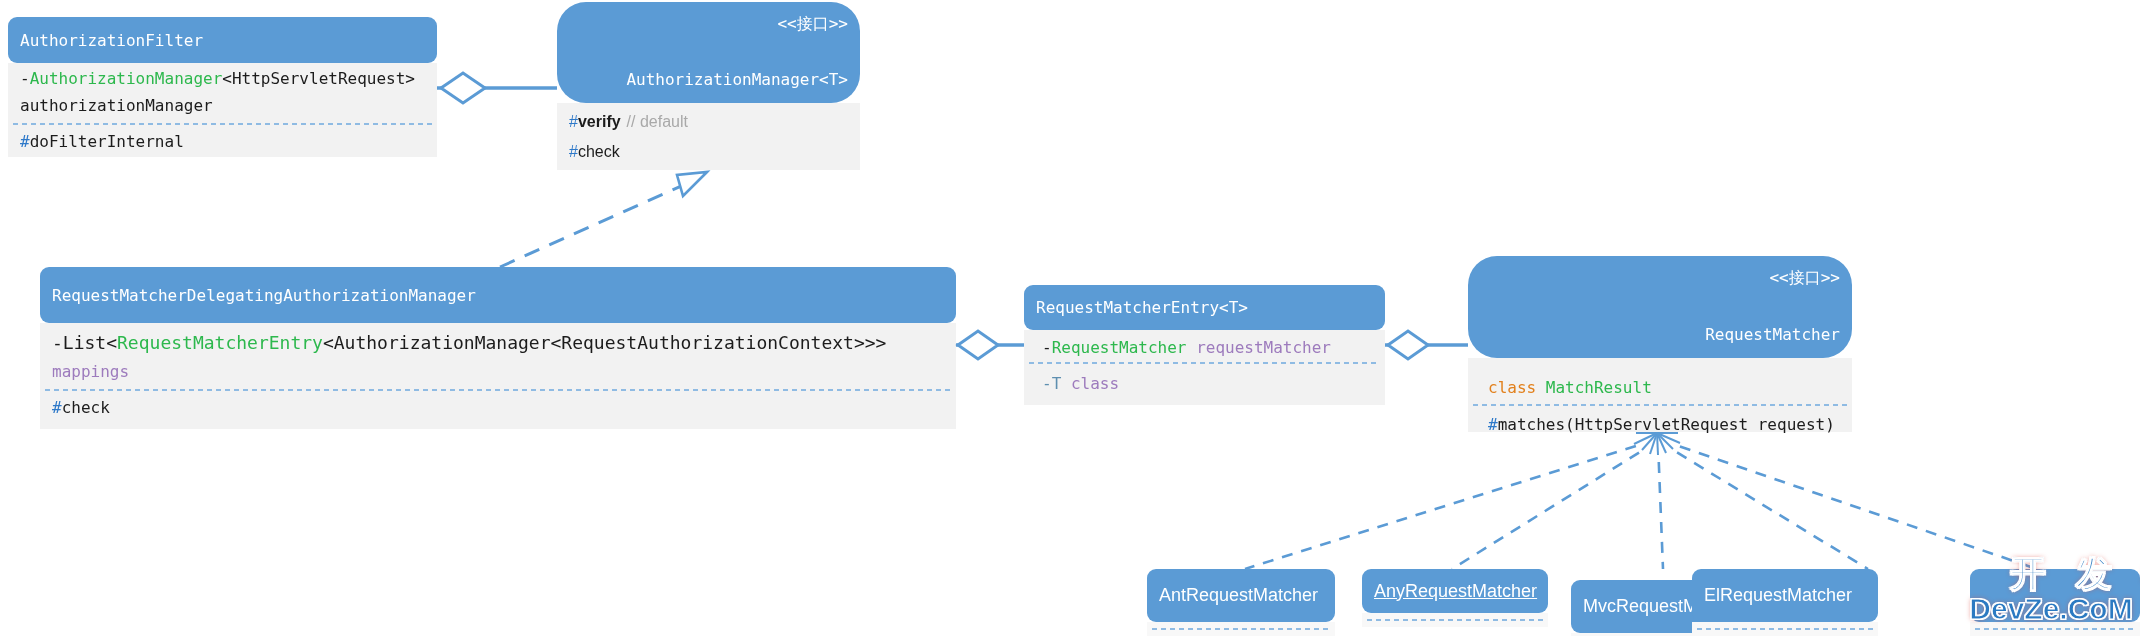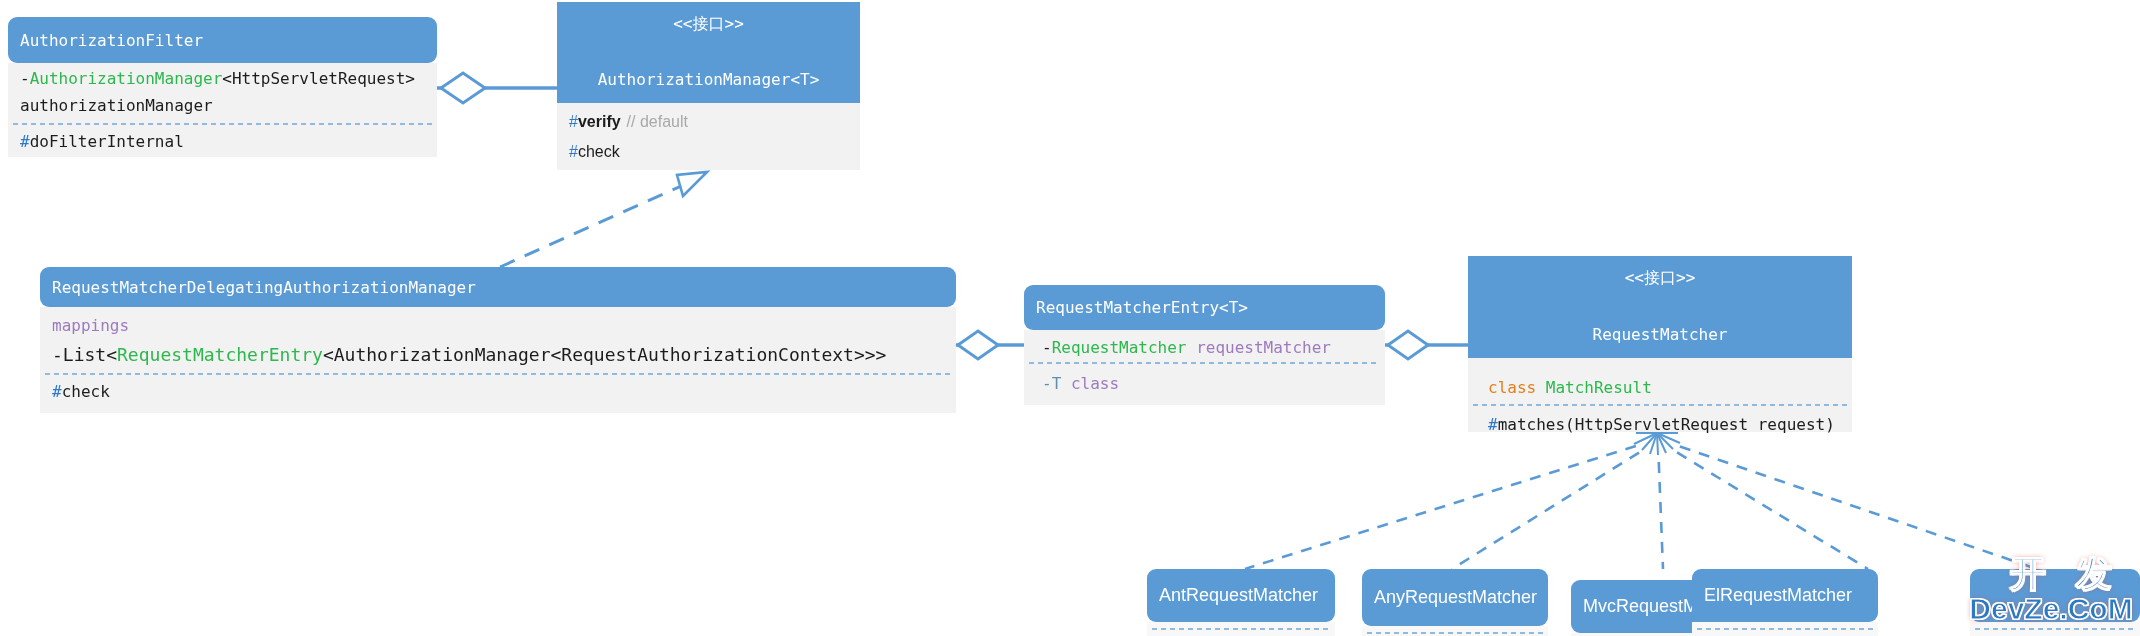--- a/index.html
+++ b/index.html
@@ -1,22 +1,22 @@
 <!DOCTYPE html>
 <html><head>
 <meta charset="utf-8">
 <style>
   html,body{margin:0;padding:0;background:#ffffff;}
   #canvas{position:relative;width:2140px;height:636px;background:#ffffff;overflow:hidden;
           font-family:"DejaVu Sans Mono",monospace;}
   .uml-box{position:absolute;}
   .hd{background:#5b9bd5;color:#ffffff;font-size:16px;box-sizing:border-box;}
   .hd.one{display:flex;align-items:center;padding:0 12px;border-radius:9px;}
-  .hd.two{display:flex;flex-direction:column;justify-content:space-between;align-items:center;
-          padding:12px 12px 14px 12px;}
+  .hd.two{display:flex;flex-direction:column;justify-content:space-between;align-items:flex-end;
+          padding:12px 12px 14px 12px;border-radius:29px;}
   .bd{background:#f2f2f2;box-sizing:border-box;}
   .ln{display:flex;align-items:center;padding-left:12px;font-size:16px;color:#1c1c1c;white-space:pre;}
   .ln.big{font-size:18px;}
   .divider{height:2px;margin:0 5px;
     background-image:repeating-linear-gradient(90deg,#8fbbe3 0 5px,transparent 5px 9px);}
   .tk-green{color:#2db84d;}
   .tk-purple{color:#9d7bbd;}
   .tk-hash{color:#2e79c9;}
   .tk-orange{color:#e2801c;}
   .tk-gray{color:#a9a9a9;}
@@ -73,29 +73,29 @@
       <div class="ln sans" style="height:30px;">
         <span class="tk-hash">#</span><span class="tk-dark semib">verify</span><span class="tk-gray" style="margin-left:6px;">// default</span>
       </div>
       <div class="ln sans" style="height:29px;">
         <span class="tk-hash">#</span><span class="tk-dark">check</span>
       </div>
     </div>
   </div>
 
   <div class="uml-box" style="left:40px;top:267px;width:916px;">
-    <div class="hd one" style="height:40px;">
+    <div class="hd one" style="height:56px;">
       <span>RequestMatcherDelegatingAuthorizationManager</span>
     </div>
     <div class="bd" style="height:106px;padding-top:4px;">
+      <div class="ln big" style="height:30px;">
+        <span class="tk-dark">-List&lt;</span><span class="tk-green">RequestMatcherEntry</span><span class="tk-dark">&lt;AuthorizationManager&lt;RequestAuthorizationContext&gt;&gt;&gt;</span>
+      </div>
       <div class="ln" style="height:28px;">
         <span class="tk-purple">mappings</span>
-      </div>
-      <div class="ln big" style="height:30px;">
-        <span class="tk-dark">-List&lt;</span><span class="tk-green">RequestMatcherEntry</span><span class="tk-dark">&lt;AuthorizationManager&lt;RequestAuthorizationContext&gt;&gt;&gt;</span>
       </div>
       <div class="divider" style="margin-top:4px;"></div>
       <div class="ln" style="height:32px;">
         <span class="tk-hash">#</span><span class="tk-dark">check</span>
       </div>
     </div>
   </div>
 
   <div class="uml-box" style="left:1024px;top:285px;width:361px;">
     <div class="hd one" style="height:45px;">
@@ -131,21 +131,21 @@
   <div class="uml-box sub-box" style="left:1147px;top:569px;width:188px;">
     <div class="hd one" style="height:53px;">
       <span>AntRequestMatcher</span>
     </div>
     <div class="sub-strip" style="height:14px;">
         <div class="divider"></div>
       </div>
   </div>
 
   <div class="uml-box sub-box" style="left:1362px;top:569px;width:186px;">
-    <div class="hd one" style="height:57px;">
+    <div class="hd one" style="height:44px;text-decoration:underline;">
       <span>AnyRequestMatcher</span>
     </div>
     <div class="sub-strip" style="height:14px;">
         <div class="divider"></div>
       </div>
   </div>
 
   <div class="uml-box sub-box" style="left:1571px;top:580px;width:186px;">
     <div class="hd one" style="height:53px;">
       <span>MvcRequestMatcher</span>

